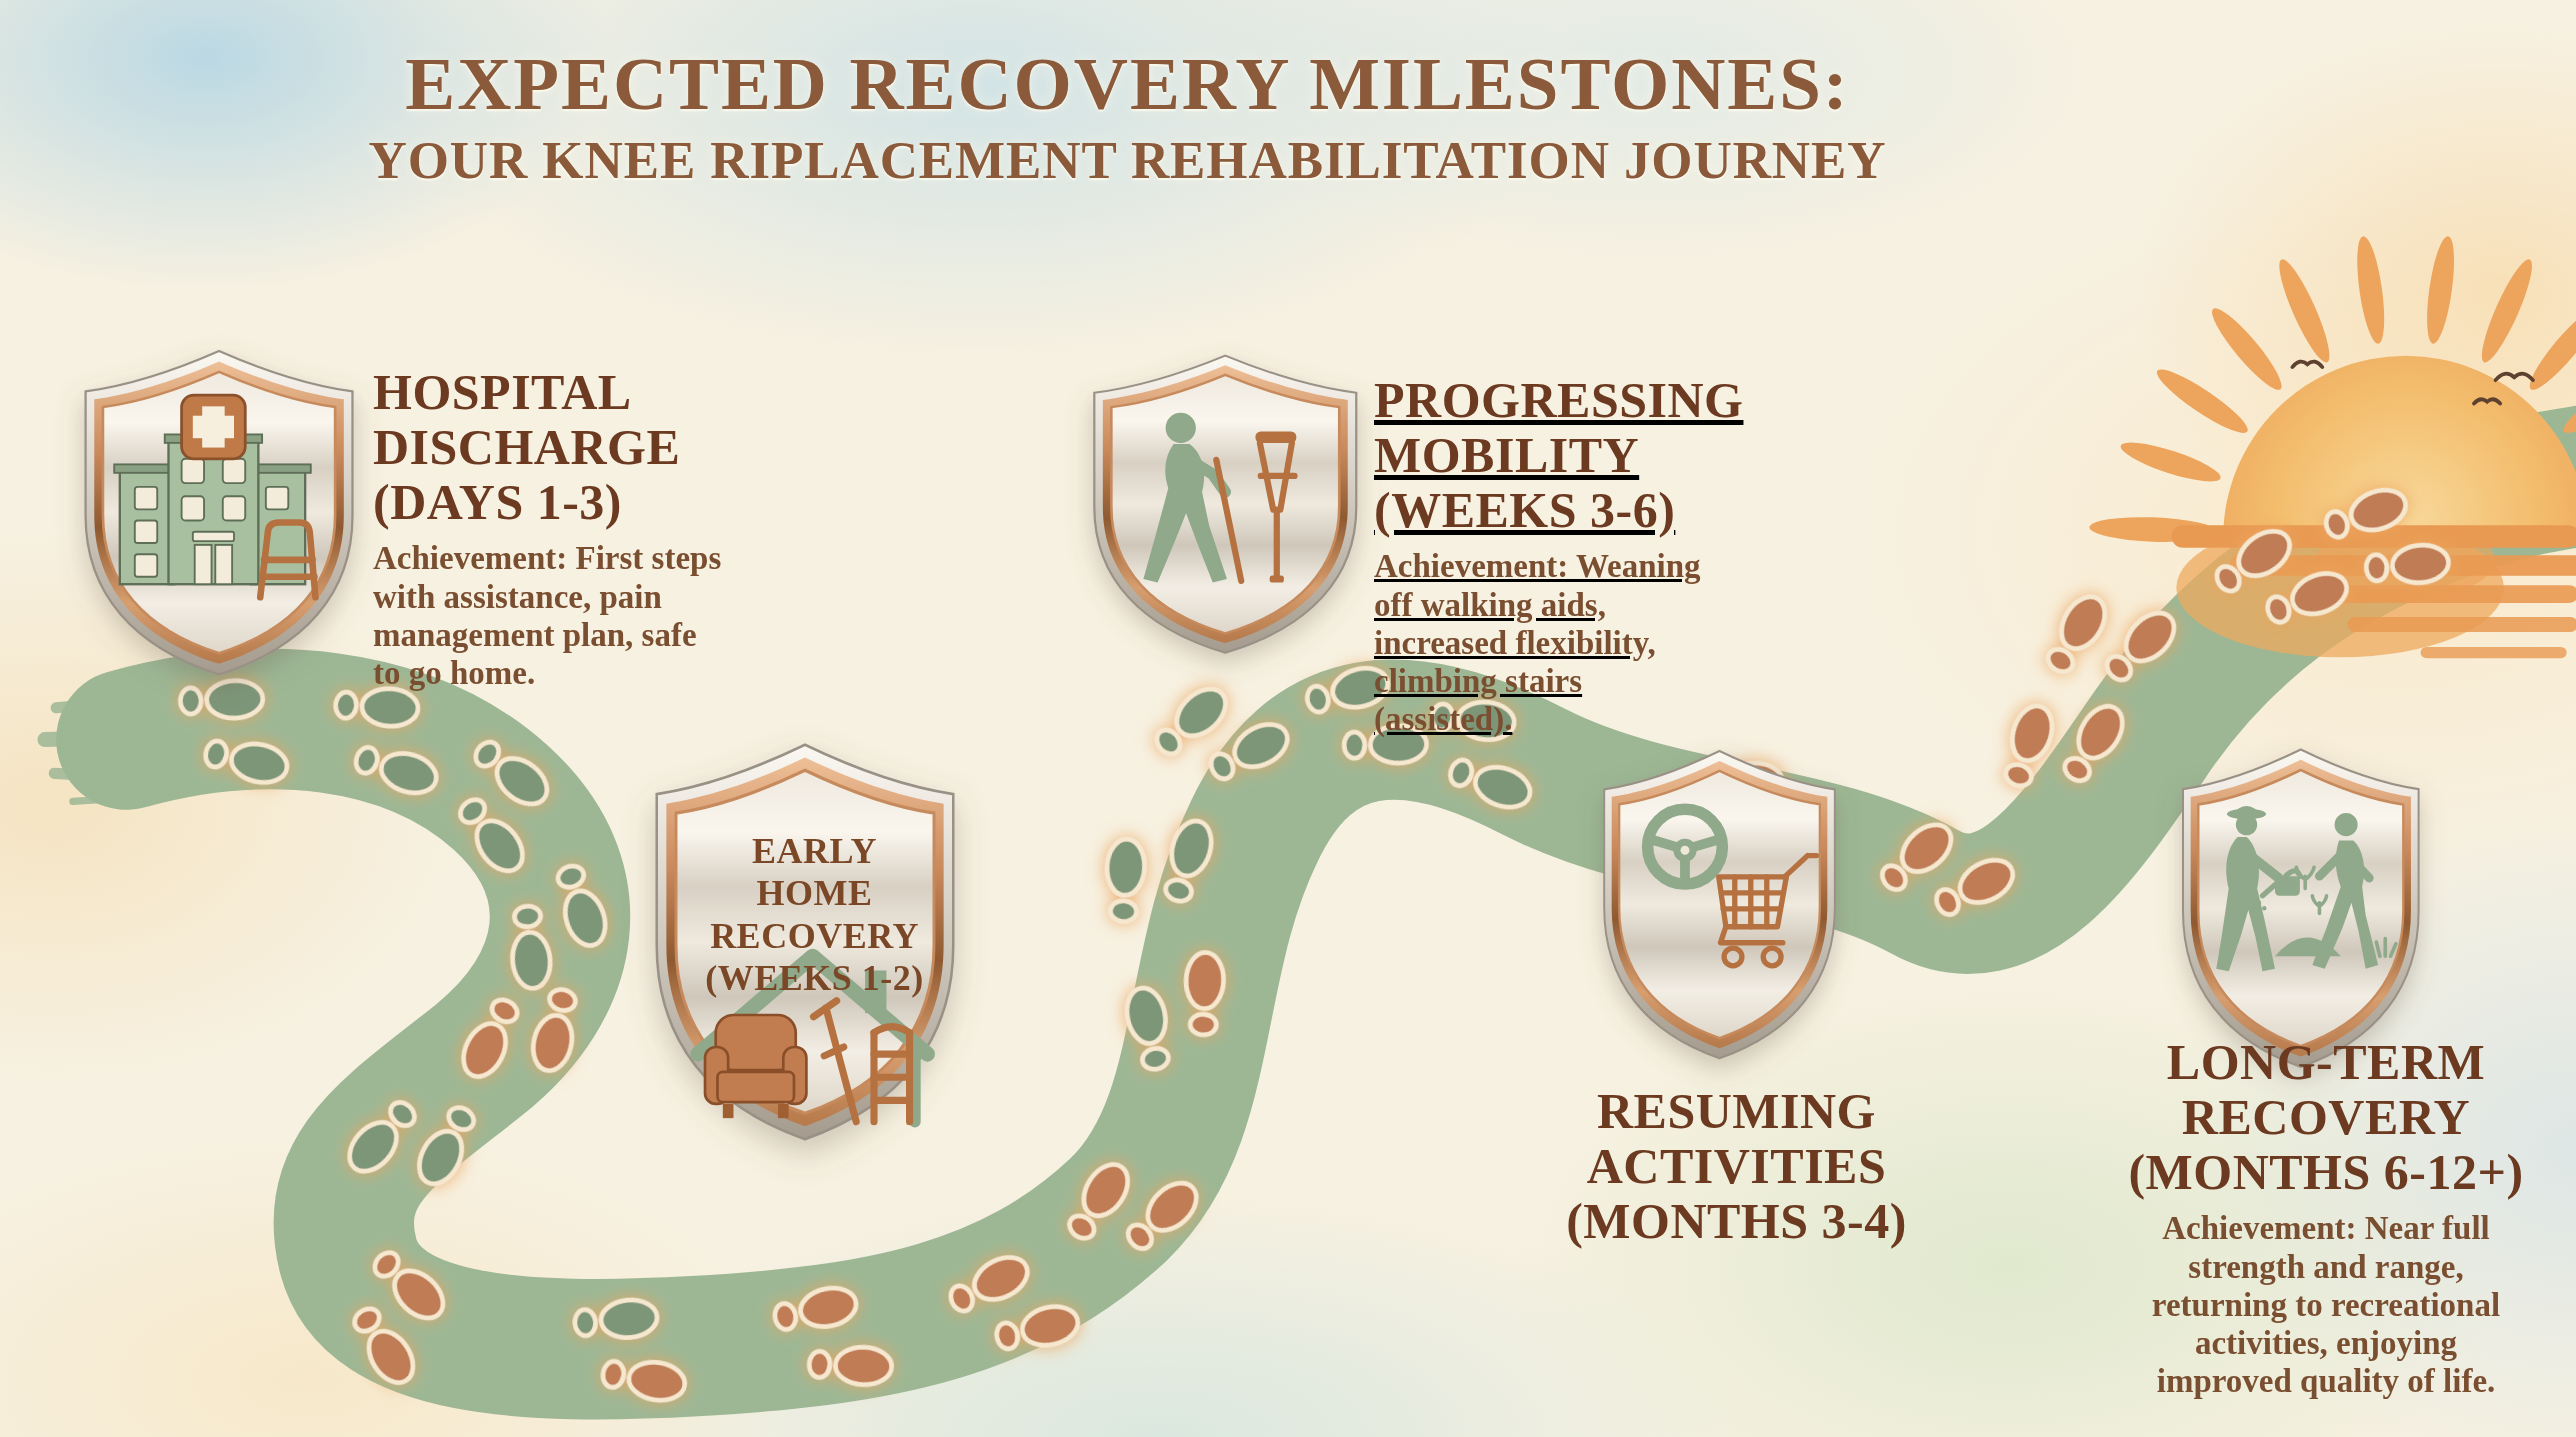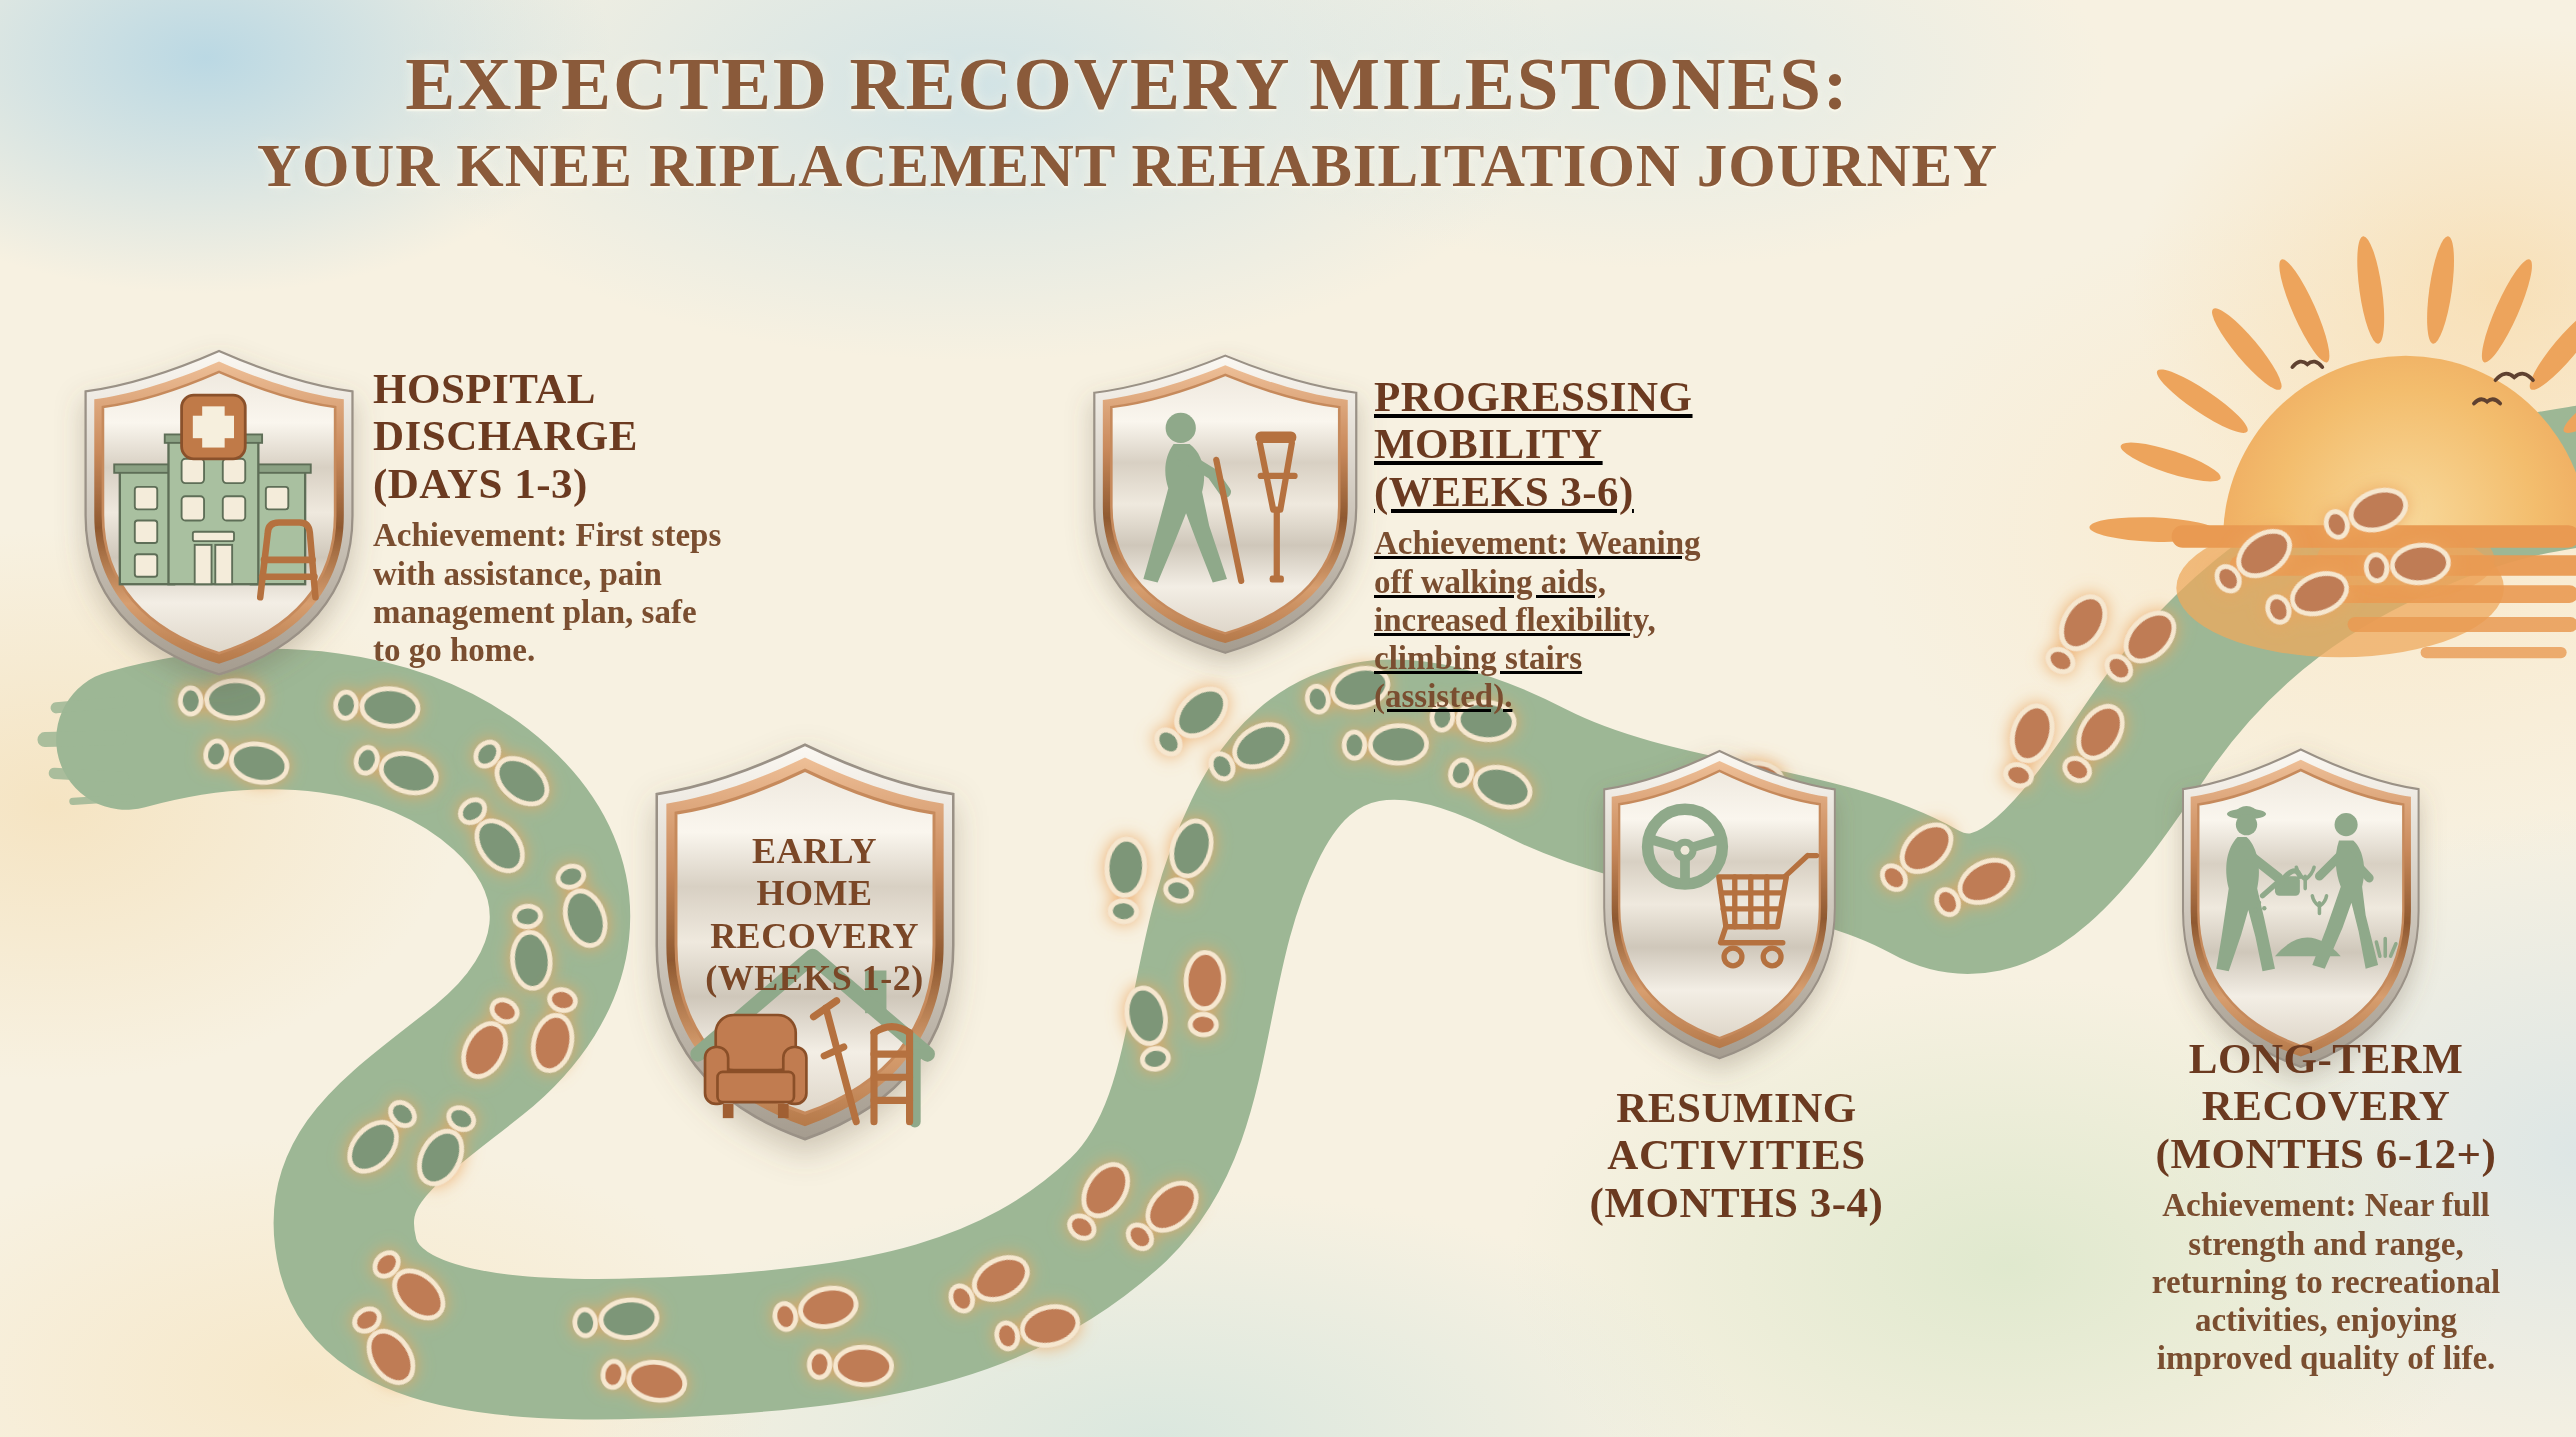--- a/index.html
+++ b/index.html
@@ -32,25 +32,25 @@
   .bld-dk{fill:#8ba183;stroke:#5e6e57;stroke-width:2;}
   .cream{fill:#f4ecda;stroke:#5e6e57;stroke-width:2;}
   .sun-ray{fill:var(--c-sun_ray,#eda45c);}
   .sun-streak{fill:var(--c-sun_streak,#e99a52);}
   .bird{stroke:var(--c-bird_brown,#5f4130);stroke-width:4;fill:none;stroke-linecap:round;}
 
   .title{position:absolute;left:0;top:39px;width:2255px;text-align:center;
          color:var(--c-title_brown,#8a5a3a);font-weight:bold;
          text-shadow:0 1.9px 1.9px rgba(255,252,240,.8),0 0 13px rgba(255,250,235,.6);}
   .title .l1{font-size:75px;line-height:1.2;letter-spacing:1.9px;}
-  .title .l2{font-size:61px;line-height:1.2;letter-spacing:0.9px;}
+  .title .l2{font-size:53px;line-height:1.2;letter-spacing:0.9px;}
 
   .pre{white-space:pre-line;}
   .ms{position:absolute;}
-  .ms-heading{font-weight:bold;font-size:43px;line-height:1.1;color:var(--c-heading_brown,#6b3a20);letter-spacing:0.5px;}
+  .ms-heading{font-weight:bold;font-size:50px;line-height:1.1;color:var(--c-heading_brown,#6b3a20);letter-spacing:0.5px;}
   .ms-body{margin-top:9.4px;font-size:33px;line-height:1.16;color:var(--c-body_brown,#7a4e30);font-weight:600;}
   .ms-left{text-align:left;}
   .ms-center{text-align:center;}
   .shield-label{position:absolute;text-align:center;font-weight:bold;font-size:36px;line-height:1.18;
                 color:#7a4727;letter-spacing:0.5px;margin-top:46px;}
 </style>
 </head>
 <body>
 
 <div class="stage">

